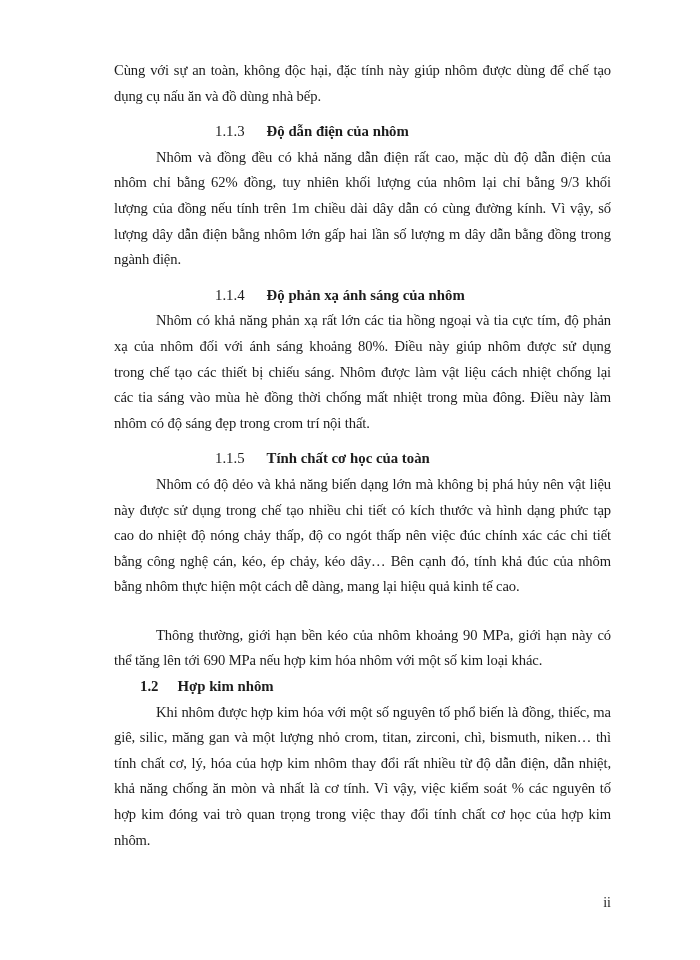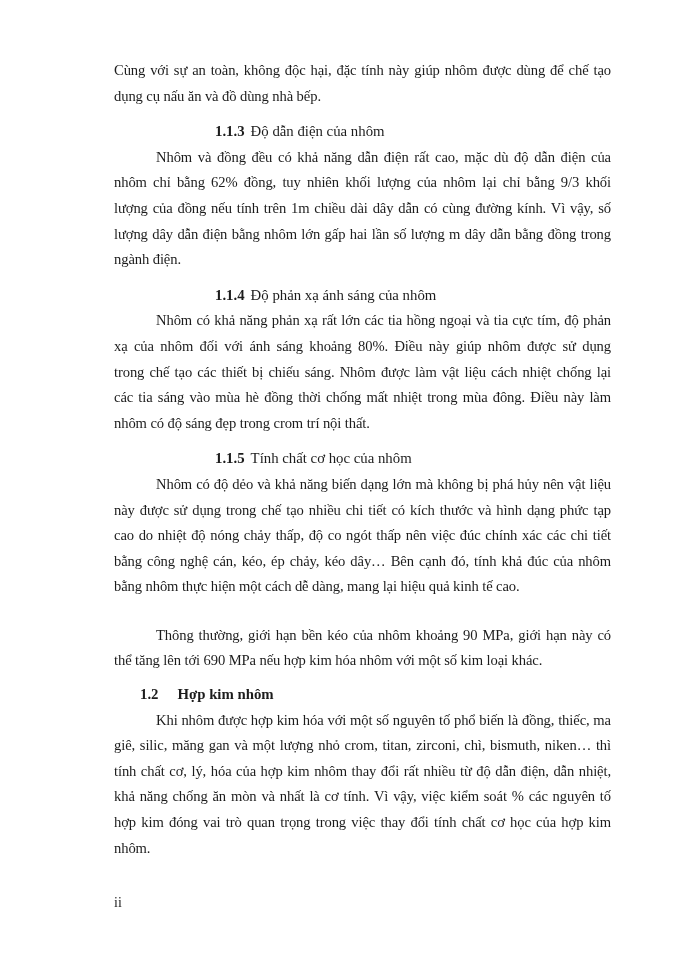--- a/index.html
+++ b/index.html
@@ -41,31 +41,31 @@
   }
   .line.indent { padding-left: 42px; }
   .heading {
     font-size: 14.8px;
     line-height: 25.6px;
     height: 25.6px;
     white-space: nowrap;
     overflow: hidden;
   }
   .heading.sub { padding-left: 101px; margin-top: 10px; }
-  .heading.sub .h-num { font-weight: bold; margin-right: 6px; }
-  .heading.sub .h-title { font-weight: normal; }
-  .heading.main { padding-left: 26px; margin-top: 8px; }
+  .heading.sub .h-num { font-weight: normal; margin-right: 22px; }
+  .heading.sub .h-title { font-weight: bold; }
+  .heading.main { padding-left: 26px; }
   .heading.main .h-num { font-weight: bold; margin-right: 19px; }
   .heading.main .h-title { font-weight: bold; }
   .footer {
     position: absolute;
     left: 114px;
     top: 893px;
     width: 497px;
-    text-align: left;
+    text-align: right;
     font-size: 14px;
     line-height: 20px;
   }
 </style>
 </head>
 <body>
 
 <div class="page">
   <div class="doc-body">
       <div class="para">
@@ -81,21 +81,21 @@
         <div class="line">ngành điện.</div>
       </div>
       <div class="heading sub"><span class="h-num">1.1.4</span><span class="h-title">Độ phản xạ ánh sáng của nhôm</span></div>
       <div class="para">
         <div class="line fill indent">Nhôm có khả năng phản xạ rất lớn các tia hồng ngoại và tia cực tím, độ phản</div>
         <div class="line fill">xạ của nhôm đối với ánh sáng khoảng 80%. Điều này giúp nhôm được sử dụng</div>
         <div class="line fill">trong chế tạo các thiết bị chiếu sáng. Nhôm được làm vật liệu cách nhiệt chống lại</div>
         <div class="line fill">các tia sáng vào mùa hè đồng thời chống mất nhiệt trong mùa đông. Điều này làm</div>
         <div class="line">nhôm có độ sáng đẹp trong crom trí nội thất.</div>
       </div>
-      <div class="heading sub"><span class="h-num">1.1.5</span><span class="h-title">Tính chất cơ học của nhôm</span></div>
+      <div class="heading sub"><span class="h-num">1.1.5</span><span class="h-title">Tính chất cơ học của toàn</span></div>
       <div class="para">
         <div class="line fill indent">Nhôm có độ dẻo và khả năng biến dạng lớn mà không bị phá hủy nên vật liệu</div>
         <div class="line fill">này được sử dụng trong chế tạo nhiều chi tiết có kích thước và hình dạng phức tạp</div>
         <div class="line fill">cao do nhiệt độ nóng chảy thấp, độ co ngót thấp nên việc đúc chính xác các chi tiết</div>
         <div class="line fill">bằng công nghệ cán, kéo, ép chảy, kéo dây… Bên cạnh đó, tính khả đúc của nhôm</div>
         <div class="line">bằng nhôm thực hiện một cách dễ dàng, mang lại hiệu quả kinh tế cao.</div>
       </div>
       <div class="para space-before">
         <div class="line fill indent">Thông thường, giới hạn bền kéo của nhôm khoảng 90 MPa, giới hạn này có</div>
         <div class="line">thể tăng lên tới 690 MPa nếu hợp kim hóa nhôm với một số kim loại khác.</div>

